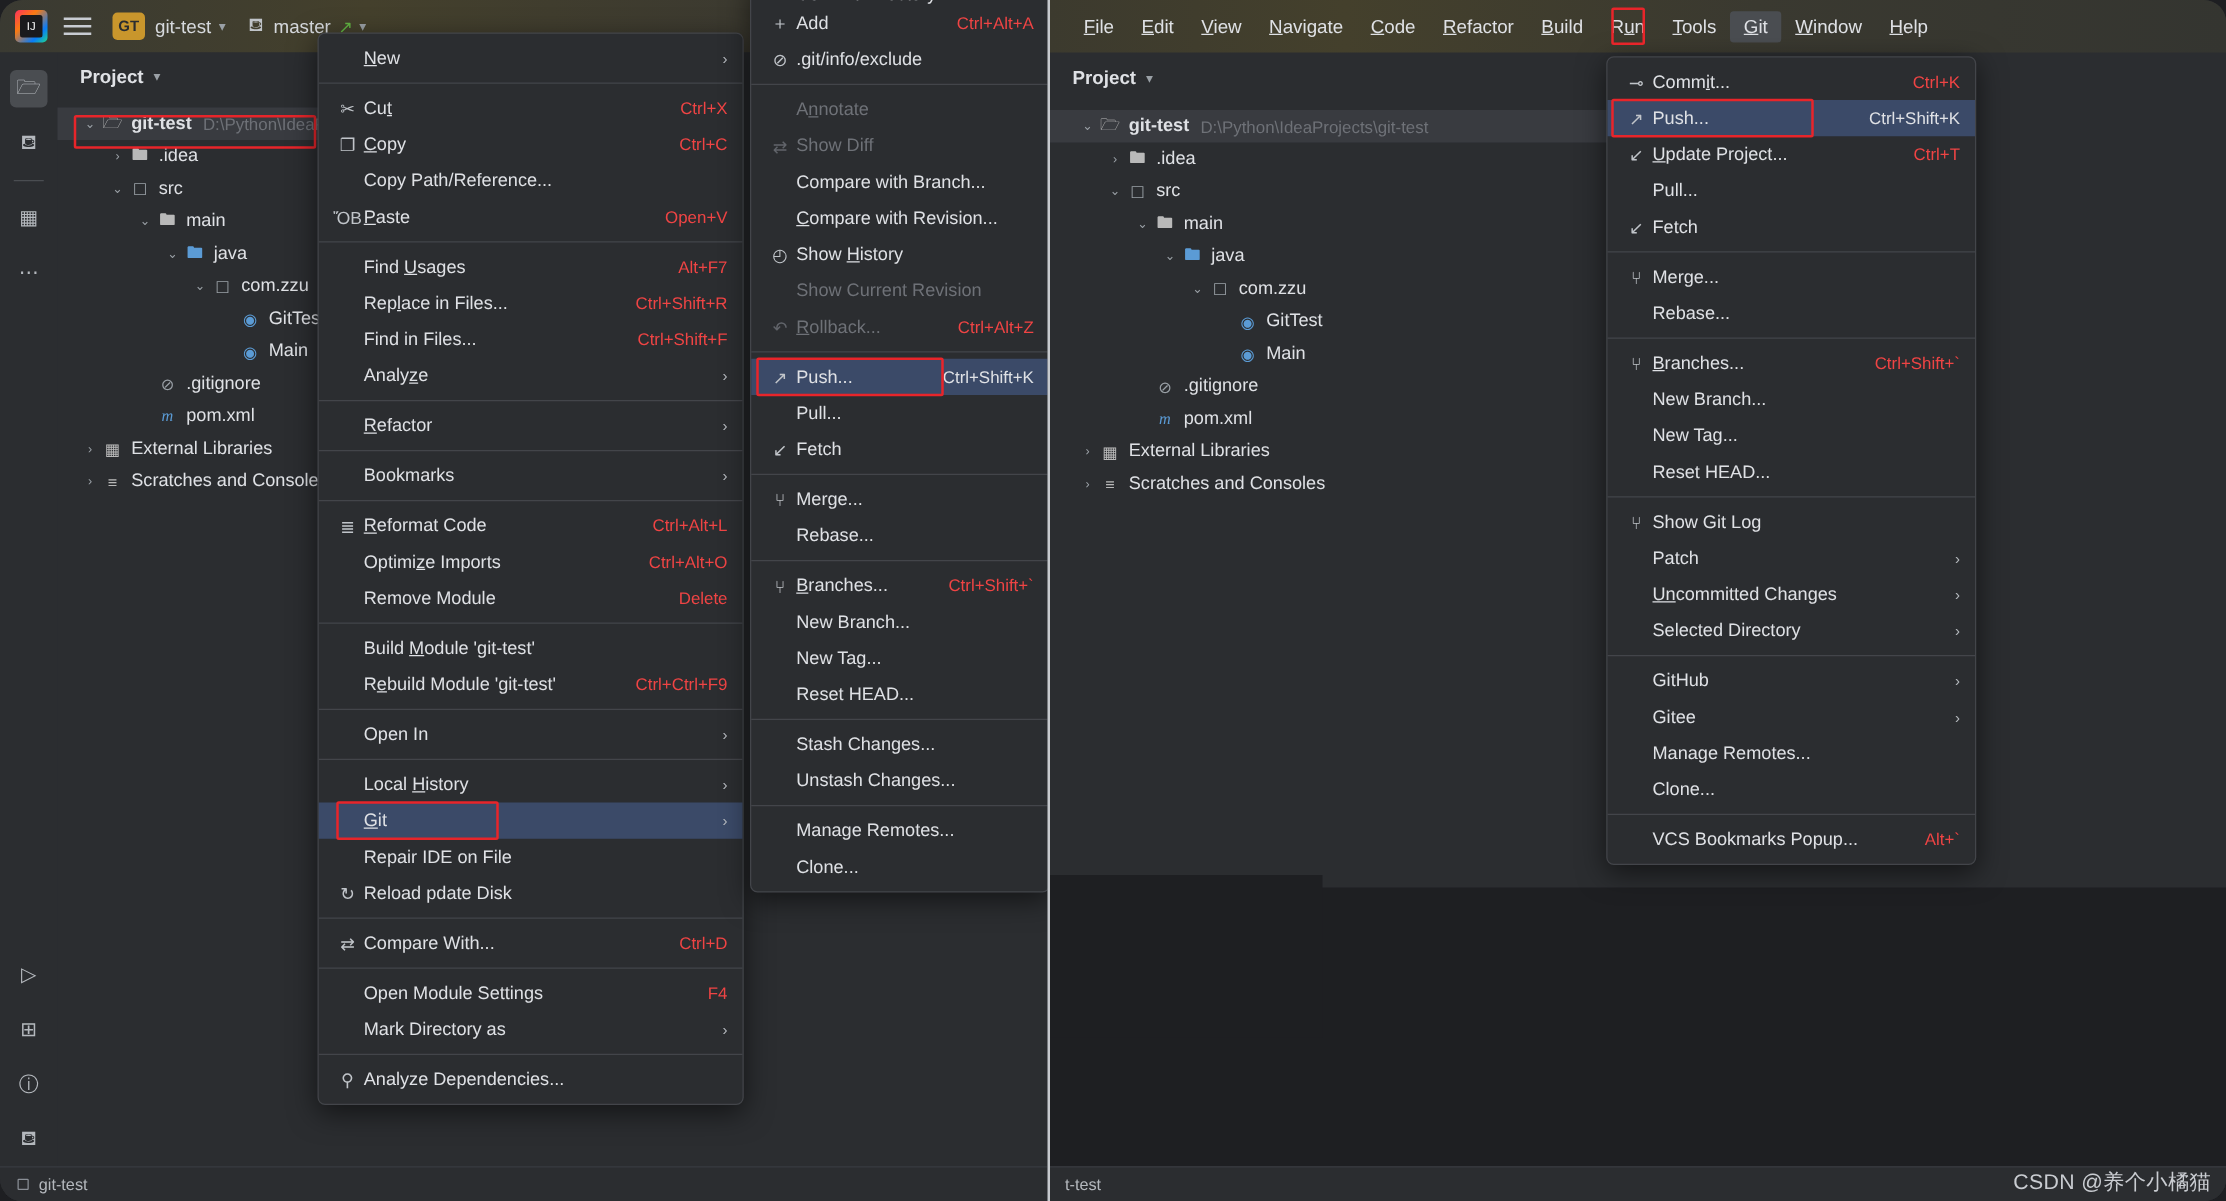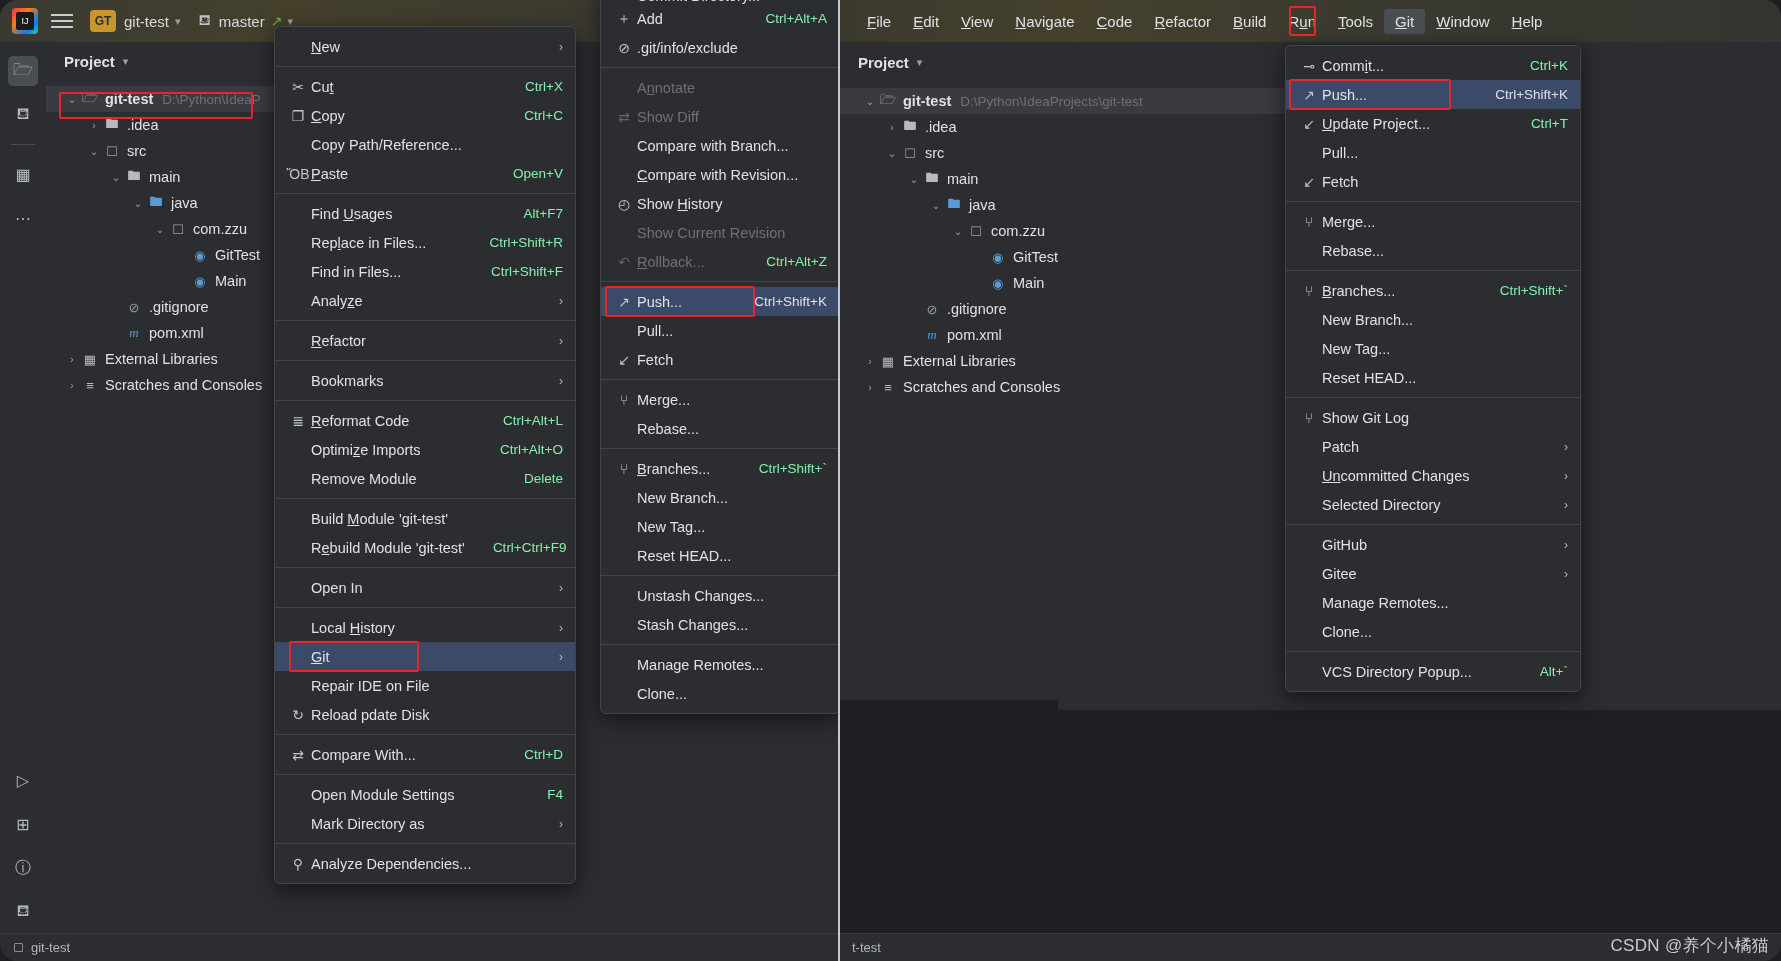--- a/index.html
+++ b/index.html
@@ -120,21 +120,21 @@
   .mi {
     height: 29px; display:flex; align-items:center; position:relative;
     padding: 0 12px 0 10px; cursor:pointer; white-space:nowrap;
   }
   .mi.hl { background:#3b4a68; }
   .mi.disabled { color:#6e7177; }
   .mi .m-ico { width:26px; flex:none; text-align:center; font-size:14px; color:#c0c4c9; }
   .mi.disabled .m-ico { color:#61646a; }
   .mi .m-label { flex:1 1 auto; }
   .mi .m-label u { text-decoration: underline; }
-  .mi .m-key { color:#86efac; font-size:13.5px; margin-left:28px; }
+  .mi .m-key { color:#ef4444; font-size:13.5px; margin-left:28px; }
   .mi .m-sub { color:#b4b8bd; font-size:12px; margin-left:24px; }
   .mi.hl .m-key { color:#dfe1e5; }
   .msep { height:1px; background:#43454a; margin:5px 0; }
 
   
   .ide-right {
     position:absolute; left:838px; top:0; width:943px; height:961px;
     background:#2b2d30; overflow:hidden;
     border-left:2px solid #c6c9cd;
   }
@@ -276,21 +276,21 @@
 
       <div class="hl-box" style="left:13px; top:50px; width:194px; height:27px;"></div>
     </div>
 
     <div class="statusbar-left">
       <div class="sb-dot"></div>
       <span>git-test</span>
     </div>
   </div>
 
-  <div class="ctxmenu" id="ctx-menu" style="left:254px; top:26px; width:302px;margin-left:20px;">
+  <div class="ctxmenu" id="ctx-menu" style="left:254px; top:26px; width:341px;">
       <div class="mi">
         <span class="m-ico"></span>
         <span class="m-label"><u>N</u>ew</span>
         <span class="m-sub">›</span>
       </div>
       <div class="msep"></div>
       <div class="mi">
         <span class="m-ico">✂</span>
         <span class="m-label">Cu<u>t</u></span>
         <span class="m-key">Ctrl+X</span>
@@ -500,25 +500,25 @@
         <span class="m-ico"></span>
         <span class="m-label">New Tag...</span>
       </div>
       <div class="mi">
         <span class="m-ico"></span>
         <span class="m-label">Reset HEAD...</span>
       </div>
       <div class="msep"></div>
       <div class="mi">
         <span class="m-ico"></span>
+        <span class="m-label">Stash Changes...</span>
+      </div>
+      <div class="mi">
+        <span class="m-ico"></span>
         <span class="m-label">Unstash Changes...</span>
-      </div>
-      <div class="mi">
-        <span class="m-ico"></span>
-        <span class="m-label">Stash Changes...</span>
       </div>
       <div class="msep"></div>
       <div class="mi">
         <span class="m-ico"></span>
         <span class="m-label">Manage Remotes...</span>
       </div>
       <div class="mi">
         <span class="m-ico"></span>
         <span class="m-label">Clone...</span>
       </div>
@@ -704,20 +704,20 @@
         <span class="m-ico"></span>
         <span class="m-label">Manage Remotes...</span>
       </div>
       <div class="mi">
         <span class="m-ico"></span>
         <span class="m-label">Clone...</span>
       </div>
       <div class="msep"></div>
       <div class="mi">
         <span class="m-ico"></span>
-        <span class="m-label">VCS Directory Popup...</span>
+        <span class="m-label">VCS Bookmarks Popup...</span>
         <span class="m-key">Alt+`</span>
       </div>
     </div>
 
   <div class="hl-box" style="left:1289px; top:6px; width:27px; height:30px;"></div>
 
 </div>
 
 </body></html>

